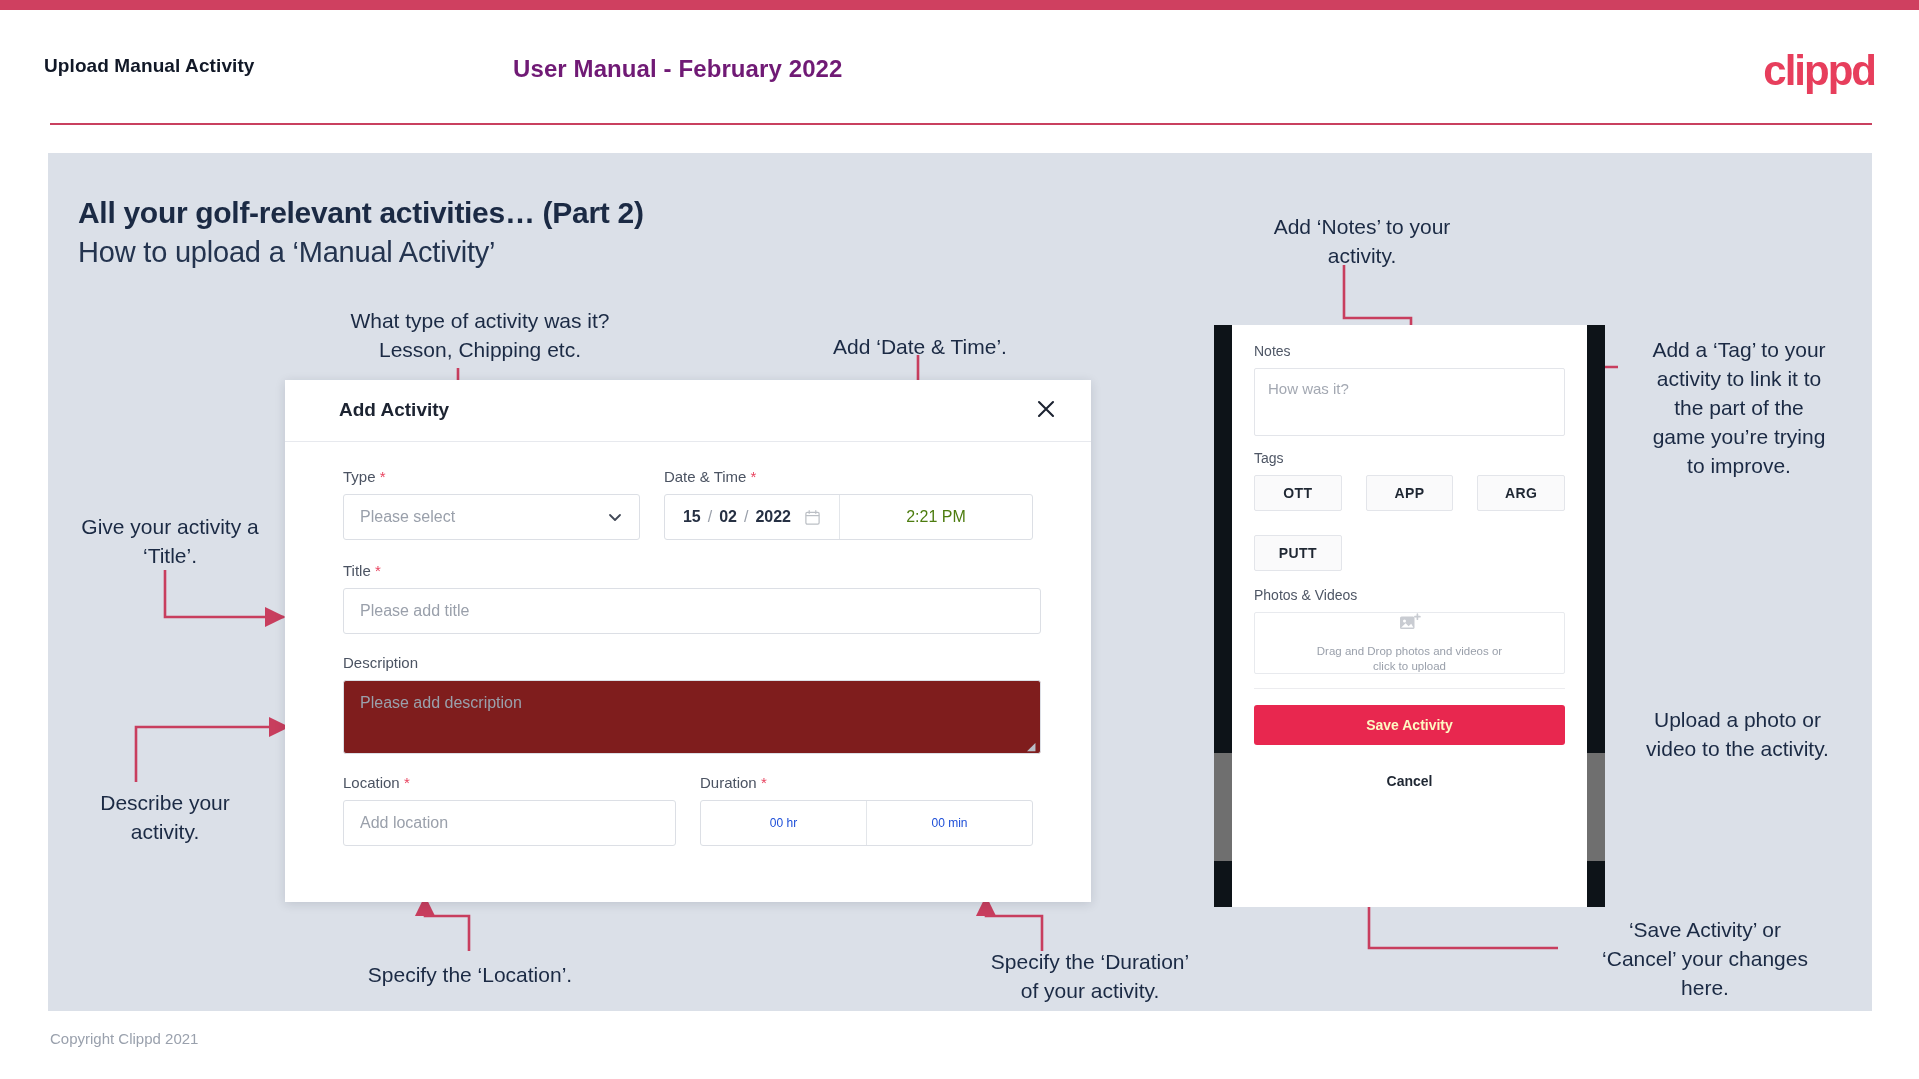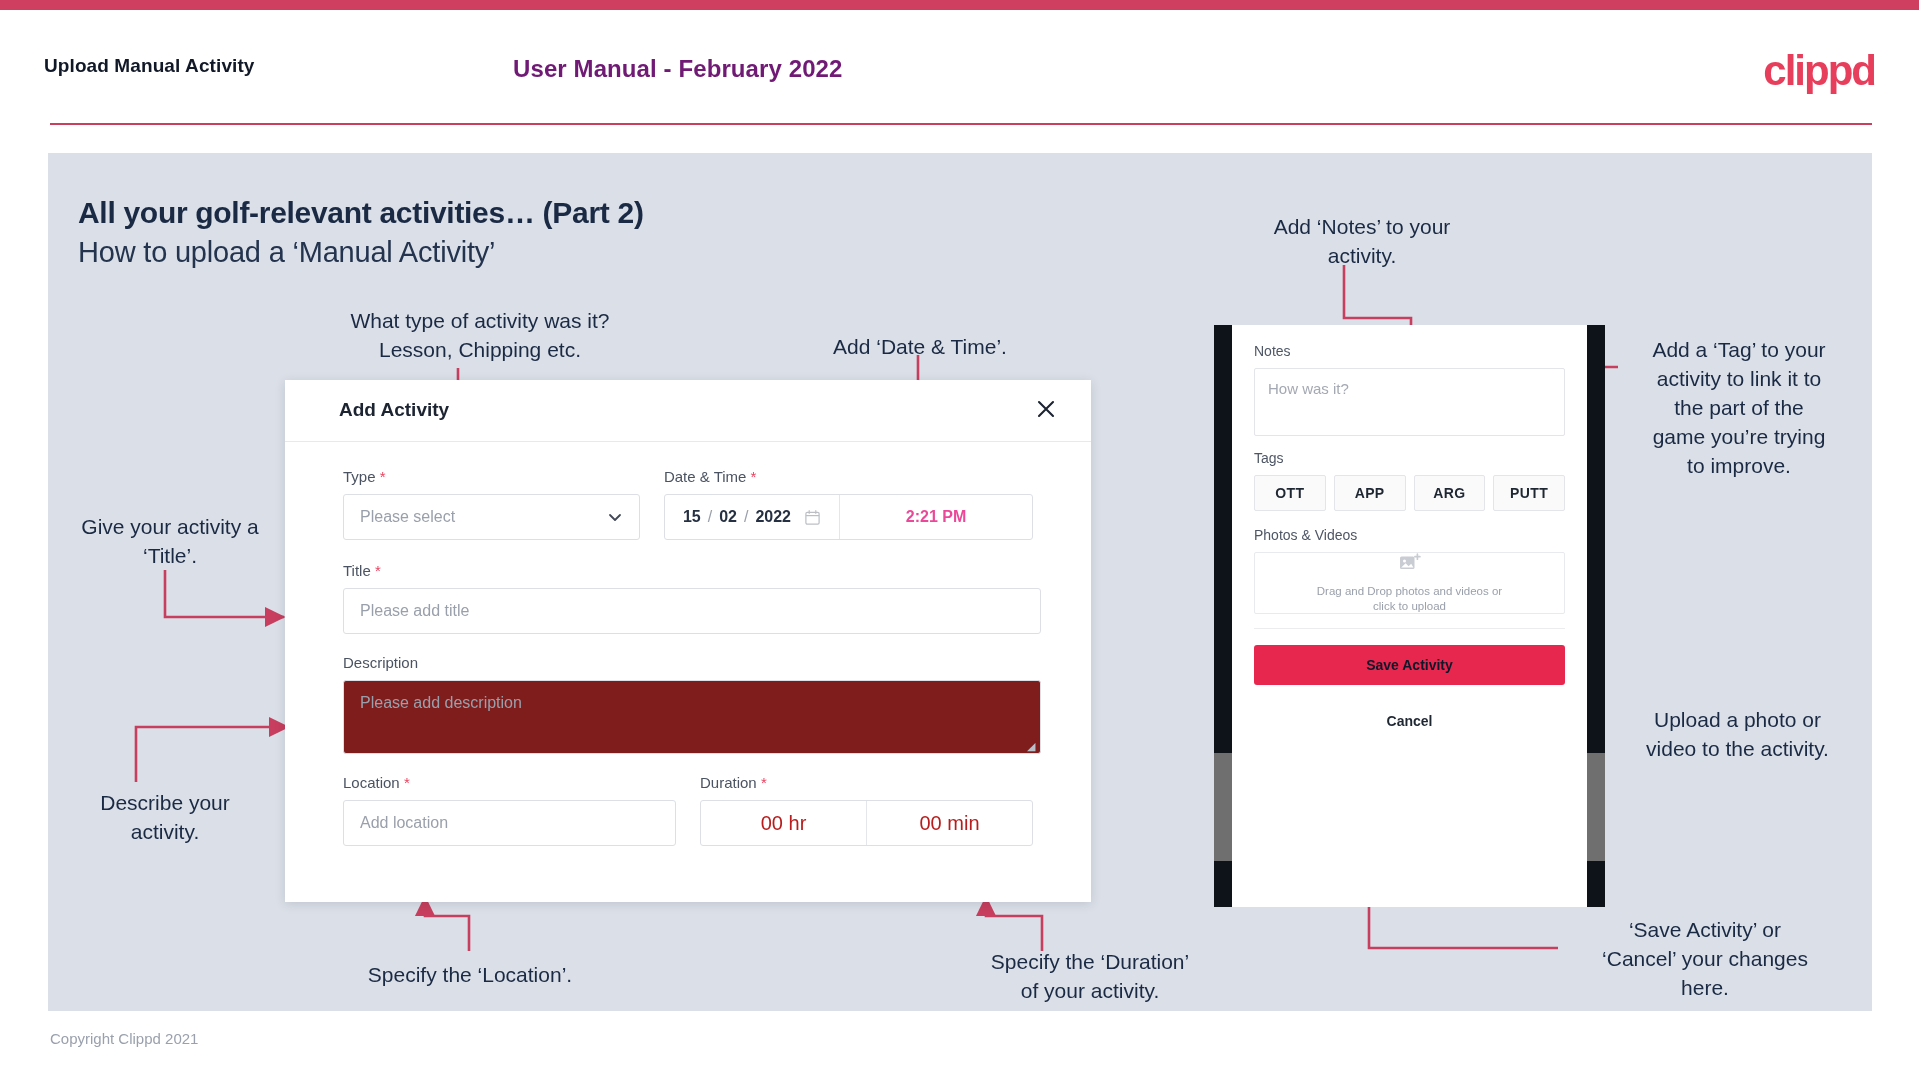--- a/index.html
+++ b/index.html
@@ -111,39 +111,39 @@
   }
   .dt-date {
     flex: 1; display:flex; align-items:center; gap:7px;
     padding: 0 18px; font-size: 16px; font-weight: 700; color: #263043;
     border-right: 1px solid #e3e6ea;
   }
   .dt-sep { color:#9aa0ab; font-weight:400; }
   .cal-ico { margin-left: 6px; width: 17px; height: 17px; opacity:.5; }
   .dt-time {
     width: 192px; display:flex; align-items:center; justify-content:center;
-    font-size:16px; font-weight:700; color:#ec4899;
+    font-size:16px; font-weight:400; color:#4d7c0f;
   }
 
   .full { width: 698px; }
   .ta {
     height: 74px; border:1px solid #dcdfe5; border-radius:3px; background:#7f1d1d;
     padding: 13px 16px; font-size:16px; color:#9aa0ab; position: relative;
   }
   .ta-grip {
     position:absolute; right:3px; bottom:2px; width:10px; height:10px;
     color:#b9bec7; font-size:11px; line-height:10px;
   }
   .dur-wrap {
     display:flex; height:46px; border:1px solid #dcdfe5; border-radius:3px;
     overflow:hidden; background:#fff;
   }
   .dur-cell {
     flex:1; display:flex; align-items:center; justify-content:center;
-    font-size:20px; color:#b91c1c;
+    font-size:12px; color:#1d4ed8;
   }
   .dur-cell.first { border-right:1px solid #e3e6ea; }
 
   .mt22 { margin-top: 22px; }
   .mt20 { margin-top: 20px; }
   .pt26 { padding-top: 26px; }
 
   
   .phone {
     position: absolute; left: 1214px; top: 325px;
@@ -163,38 +163,38 @@
     position: absolute; left: 18px; top: 0; width: 355px; height: 582px;
     background: #ffffff; overflow: hidden;
   }
   .sc-pad { padding: 18px 22px 0 22px; }
   .sc-label { font-size: 14px; color: #4e5665; margin-bottom: 9px; }
   .sc-note {
     height: 68px; border:1px solid #e3e5ea; border-radius:2px;
     padding: 11px 13px; font-size:15px; color:#a3a8b2;
   }
   .tag-grid {
-    display: grid; grid-template-columns: 1fr 1fr 1fr 1fr; gap: 8px;
+    display: grid; grid-template-columns: 1fr 1fr 1fr; gap: 24px;
   }
   .tag {
     height: 36px; border:1px solid #e3e5ea; border-radius:2px;
     background:#fafafb; display:flex; align-items:center; justify-content:center;
     font-size:14px; font-weight:700; color:#1f2733; letter-spacing:.4px;
   }
   .dropzone {
     border:1px solid #e8eaee; border-radius:2px;
     height: 62px; display:flex; flex-direction:column;
     align-items:center; justify-content:center; gap:7px;
   }
   .dz-text { font-size:11.5px; color:#9aa0ab; text-align:center; line-height:15px; }
   .hr { height:1px; background:#ececef; margin: 14px 0 16px 0; }
   .btn-save {
     height: 40px; background:#e8274f; border-radius:3px;
     display:flex; align-items:center; justify-content:center;
-    color:#0f172a; font-size:14px; font-weight:700;
+    color:#fef9c3; font-size:14px; font-weight:700;
   }
   .btn-cancel {
     margin-top: 28px; text-align:center;
     font-size:14px; font-weight:700; color:#1f2733;
   }
 
   .footer {
     position: absolute; left: 50px; top: 1030px;
     font-size: 15px; color: #9aa1ad;
   }

